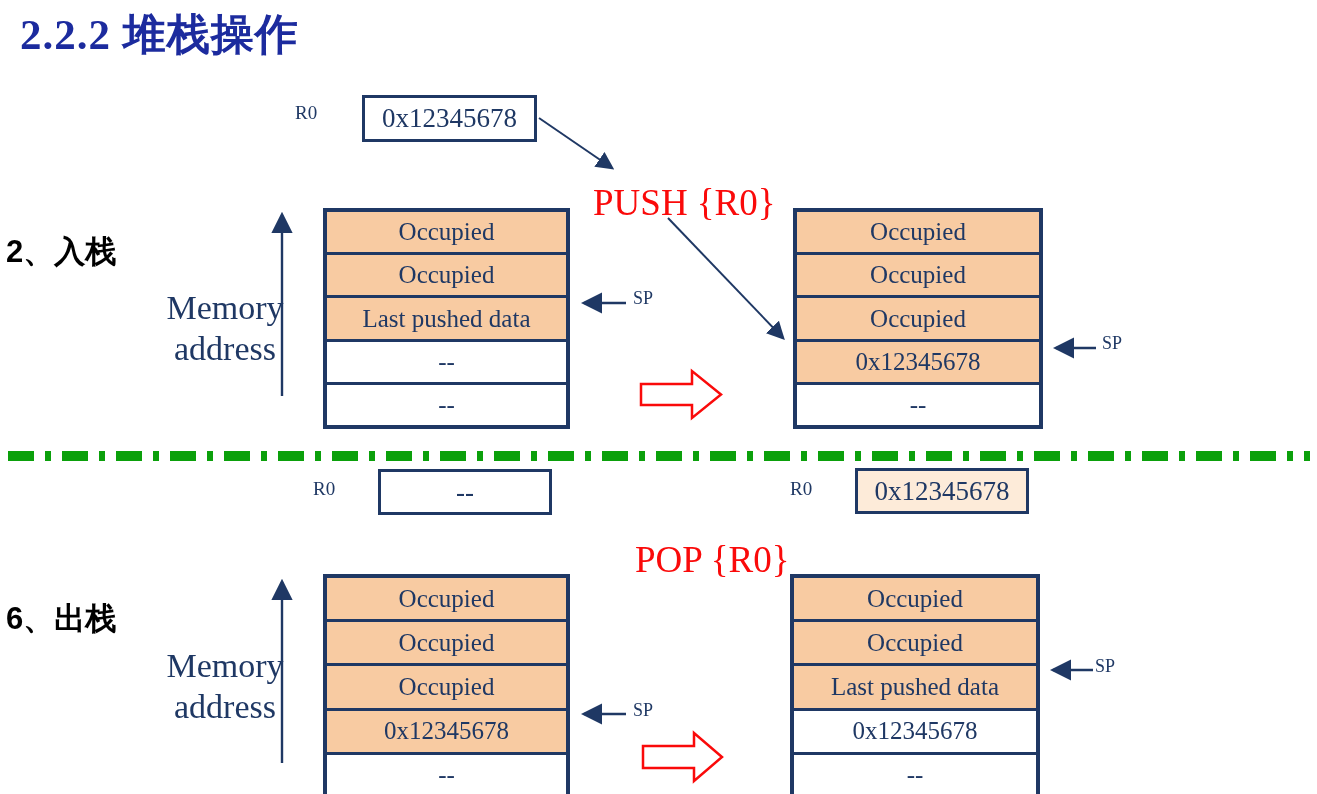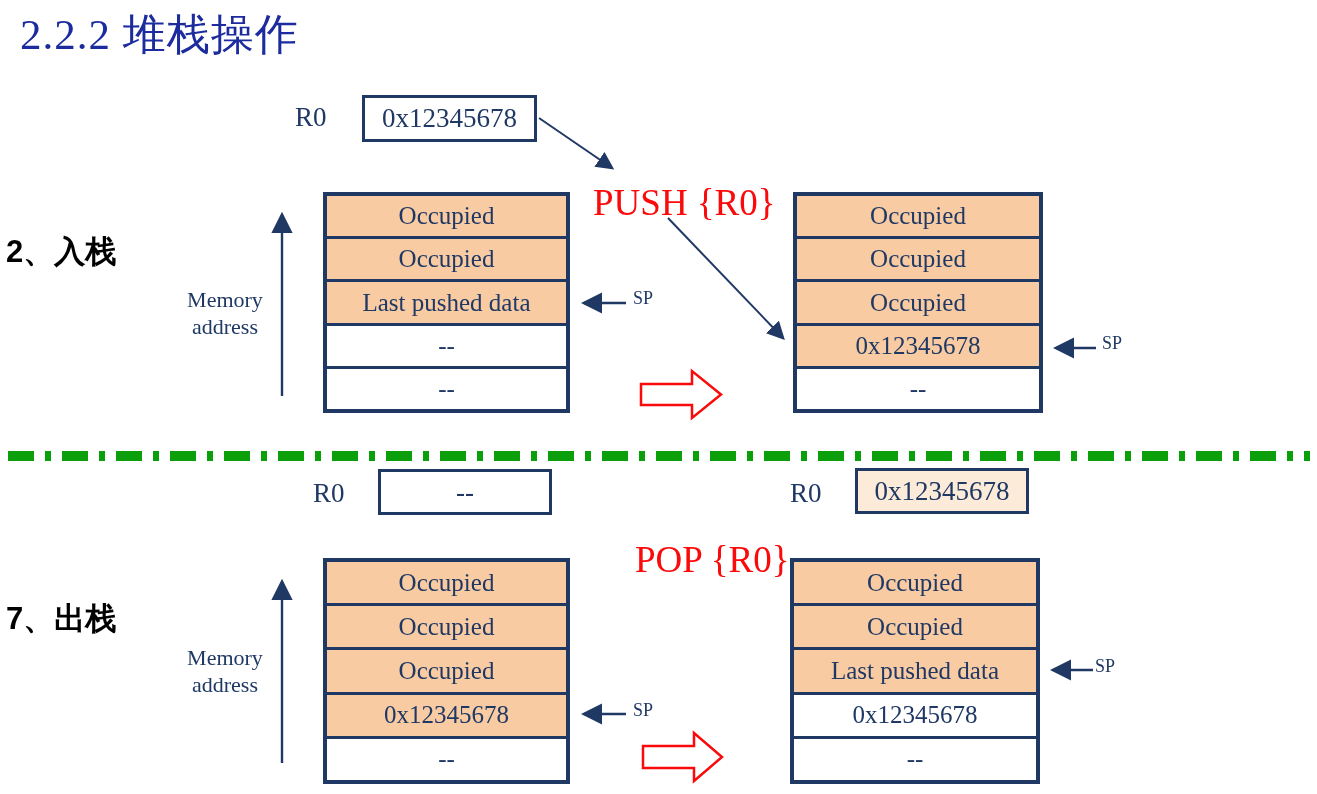--- a/index.html
+++ b/index.html
@@ -6,75 +6,76 @@
   #slide{
     position:relative;
     width:1317px;height:794px;
     background:#fff;
     overflow:hidden;
     font-family:"Liberation Serif","DejaVu Serif",serif;
   }
   .abs{position:absolute;}
   #title{
     left:20px;top:6px;
-    font-size:43px;font-weight:400;
+    font-size:43px;font-weight:700;
     color:var(--title-blue);
     letter-spacing:1px;
     white-space:nowrap;
   }
   #badge{
     right:6px;top:20px;
     font-size:40px;font-weight:700;
     color:var(--pink);
     white-space:nowrap;
   }
   .section-heading{
     left:6px;
     font-size:31px;font-weight:700;color:#000;
     font-family:"Liberation Sans","DejaVu Sans",sans-serif;
     white-space:nowrap;
   }
   .reg-label{
-    font-size:27px;color:var(--navy);
+    font-size:19px;color:var(--navy);
   }
   .reg-box{
     border:3px solid var(--navy);
     background:#fff;
     display:flex;align-items:center;justify-content:center;
     font-size:27px;color:var(--navy);
     box-sizing:border-box;
   }
   .reg-box.cream{background:var(--cream);}
   .stack{
     border:4px solid var(--navy);
     box-sizing:border-box;
     display:flex;flex-direction:column;
     background:#fff;
     z-index:1;
+    margin-top:16px;
   }
   .stack-row{
     flex:1;
     display:flex;align-items:center;justify-content:center;
     border-bottom:3px solid var(--navy);
     font-size:25px;color:var(--navy);
     box-sizing:border-box;
   }
   .stack-row:last-child{border-bottom:none;}
   .stack-row.filled{background:var(--peach);}
   .stack-row.empty{background:#fff;}
   .instr{
     font-size:37px;color:var(--red);
     white-space:nowrap;
   }
   .sp-label{
     font-size:18px;color:var(--navy);
   }
   .mem-label{
     width:130px;text-align:center;
-    font-size:22px;color:var(--navy);
+    font-size:34px;color:var(--navy);
     line-height:1.22;
   }
   #arrow-layer{
     left:0;top:0;z-index:3;pointer-events:none;
   }
 </style>
 </head>
 <body>
 
 <div id="slide">
@@ -127,21 +128,21 @@
         <span>0x12345678</span>
       </div>
       <div class="stack-row empty">
         <span>--</span>
       </div>
     </div>
 
   <div class="abs sp-label" style="left:633px;top:288px;">SP</div>
   <div class="abs sp-label" style="left:1102px;top:333px;">SP</div>
 
-  <div class="abs section-heading" style="top:598px;">7、出栈</div>
+  <div class="abs section-heading" style="top:598px;">6、出栈</div>
 
   <div class="abs reg-label" style="left:313px;top:478px;">R0</div>
   <div class="abs reg-box" style="left:378px;top:469px;width:174px;height:46px;">
     <span>--</span>
   </div>
 
   <div class="abs reg-label" style="left:790px;top:478px;">R0</div>
   <div class="abs reg-box cream" style="left:855px;top:468px;width:174px;height:46px;">
     <span>0x12345678</span>
   </div>

